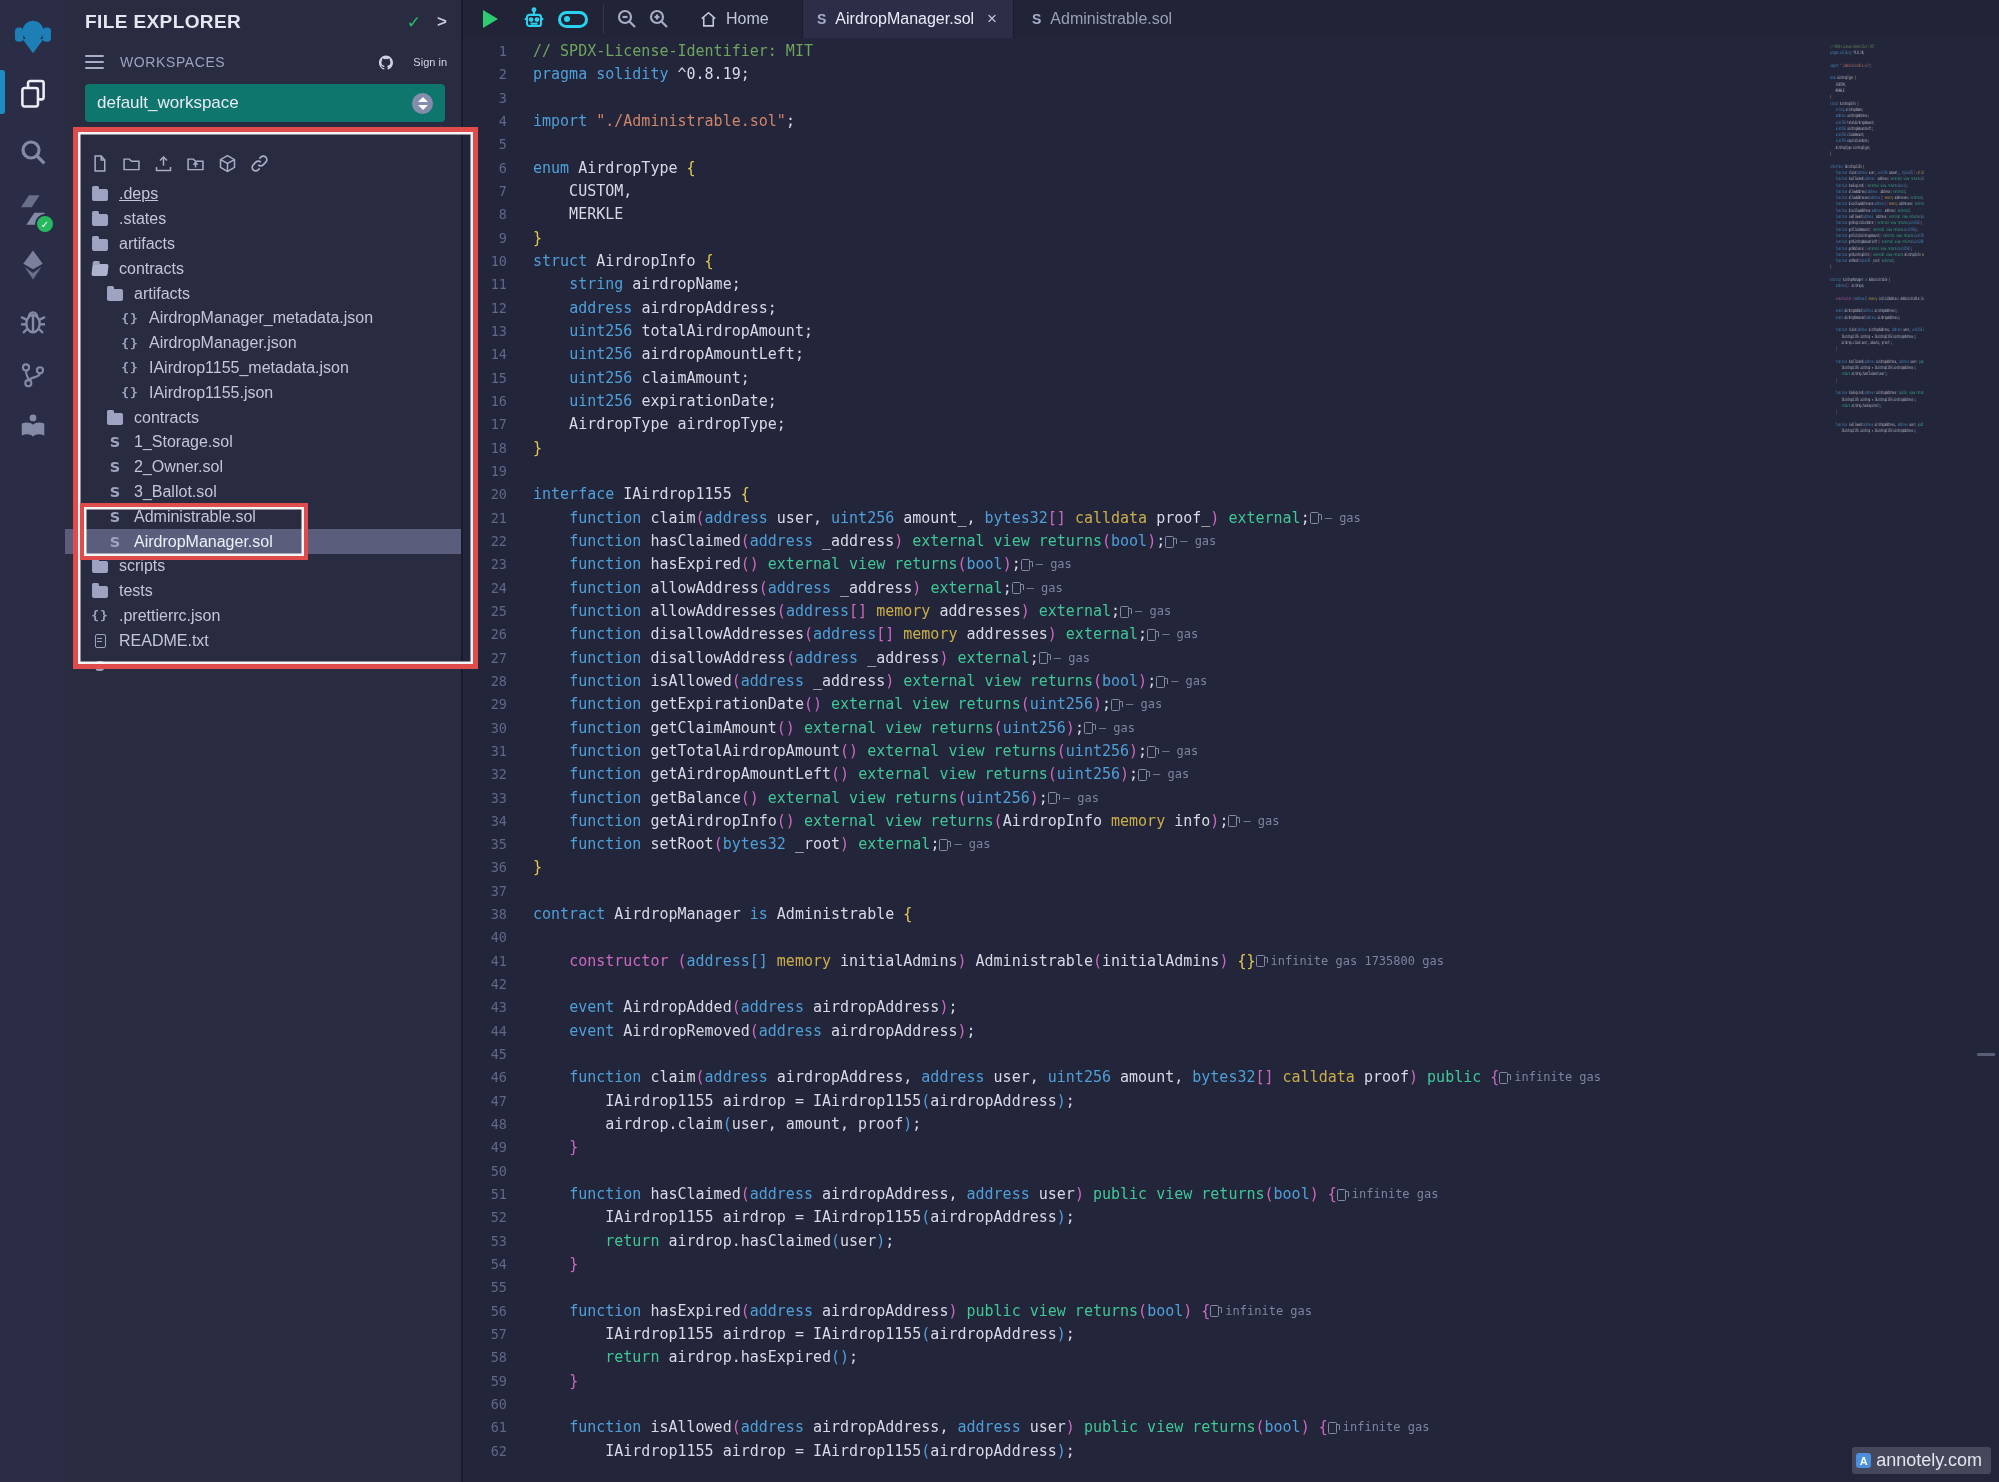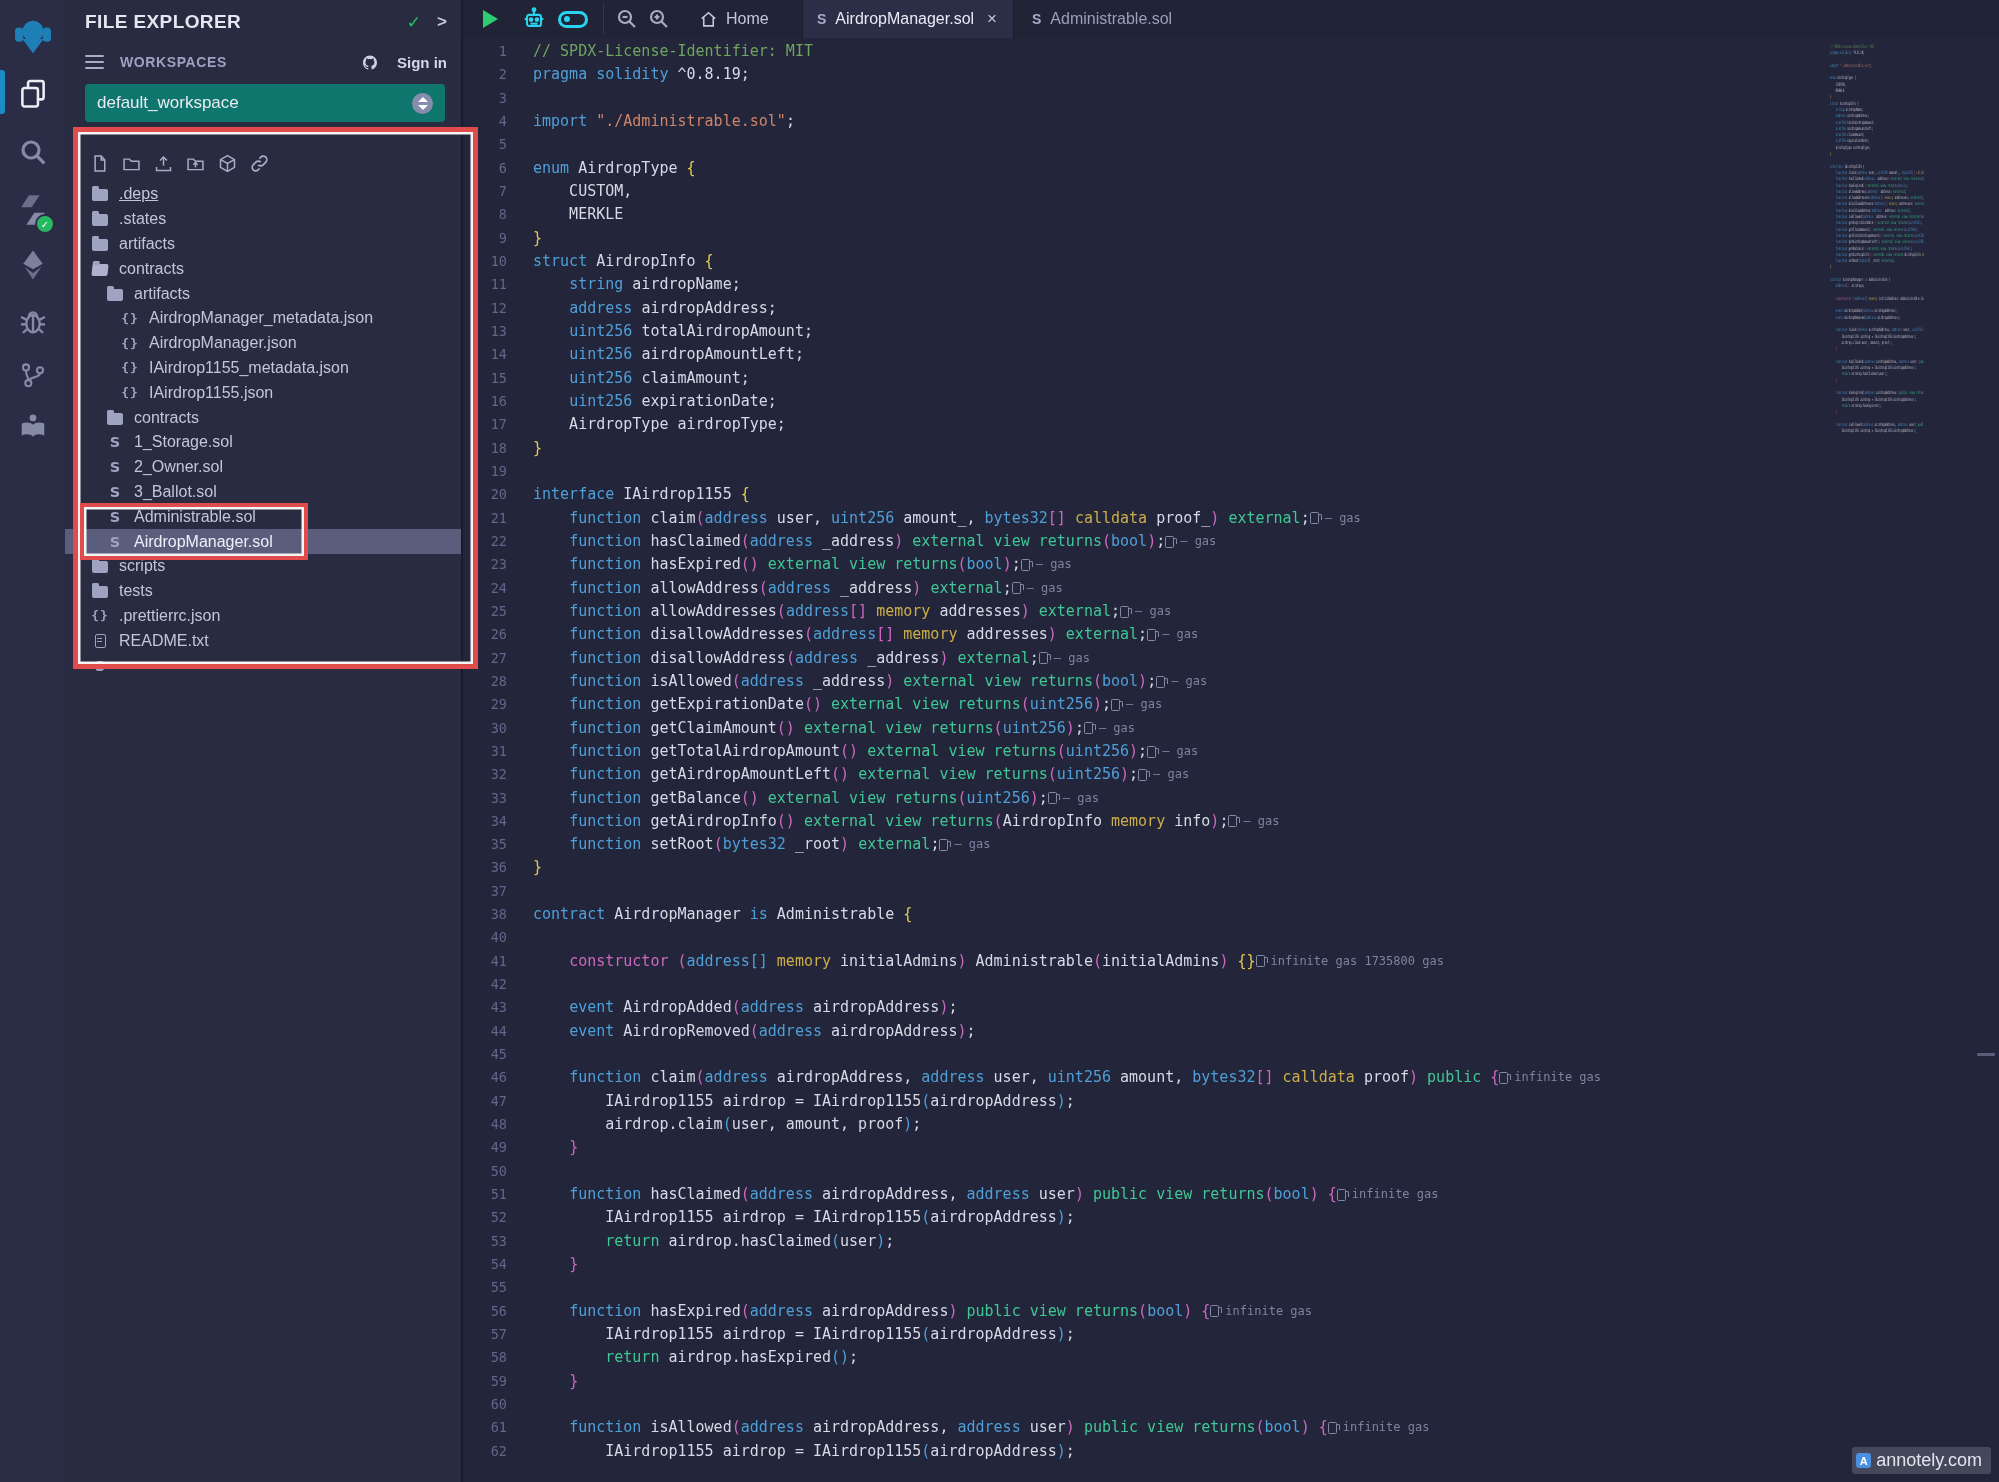--- a/index.html
+++ b/index.html
@@ -11,26 +11,26 @@
   .rail-active-bar{position:absolute;left:0;top:70px;width:5px;height:44px;background:#1d8bc4;border-radius:0 3px 3px 0;}
   .badge{position:absolute;right:10px;bottom:-4px;width:16px;height:16px;border-radius:50%;
          background:#27b95f;border:2px solid #2b2c45;color:#fff;font-size:10px;font-weight:bold;
          display:flex;align-items:center;justify-content:center;}
   
   .panel{position:absolute;left:65px;top:0;width:396px;height:100%;background:#292b41;z-index:2;}
   .panel-header{position:absolute;top:6px;left:20px;right:14px;height:32px;display:flex;align-items:center;}
   .panel-title{font-size:19px;font-weight:600;letter-spacing:.4px;color:#e4e6f0;flex:1;}
   .hdr-check{color:#25c060;font-size:17px;font-weight:bold;margin-right:16px;}
   .hdr-chev{color:#c6c9dc;font-size:17px;font-weight:bold;}
-  .ws-row{position:absolute;top:48px;left:20px;right:14px;height:28px;display:flex;align-items:center;font-weight:bold;}
+  .ws-row{position:absolute;top:48px;left:20px;right:14px;height:28px;display:flex;align-items:center;}
   .burger{width:19px;height:2.5px;background:#a9adc9;border-radius:1px;position:relative;margin-right:16px;}
   .burger::before,.burger::after{content:"";position:absolute;left:0;width:19px;height:2.5px;background:#a9adc9;border-radius:1px;}
   .burger::before{top:-6px}.burger::after{top:6px}
   .ws-label{font-size:14px;color:#9ea2c0;letter-spacing:.6px;flex:1;}
-  .signin{display:flex;align-items:center;gap:18px;font-size:15px;color:#d3d6e6;}
+  .signin{display:flex;align-items:center;gap:18px;font-size:11px;color:#d3d6e6;}
   .ws-select{position:absolute;top:84px;left:20px;width:360px;height:38px;background:#0f766e;border-radius:4px;
              display:flex;align-items:center;padding:0 12px;box-sizing:border-box;}
   .ws-name{font-size:17px;color:#e8eaf4;flex:1;}
   .sortcircle{width:21px;height:21px;border-radius:50%;background:#868cab;position:relative;}
   .sortcircle::before{content:"";position:absolute;left:5.5px;top:4px;border-left:5px solid transparent;border-right:5px solid transparent;border-bottom:5px solid #fff;}
   .sortcircle::after{content:"";position:absolute;left:5.5px;bottom:4px;border-left:5px solid transparent;border-right:5px solid transparent;border-top:5px solid #fff;}
   .tree-toolbar{position:absolute;top:150px;left:24px;height:26px;display:flex;align-items:center;gap:11px;}
   .tree{position:absolute;top:182px;left:0;right:0;}
   .trow{height:24.8px;display:flex;align-items:center;font-size:16px;color:#c3c6da;white-space:nowrap;overflow:hidden;}
   .trow.sel{background:#5a5e7c;color:#eef0f8;}

